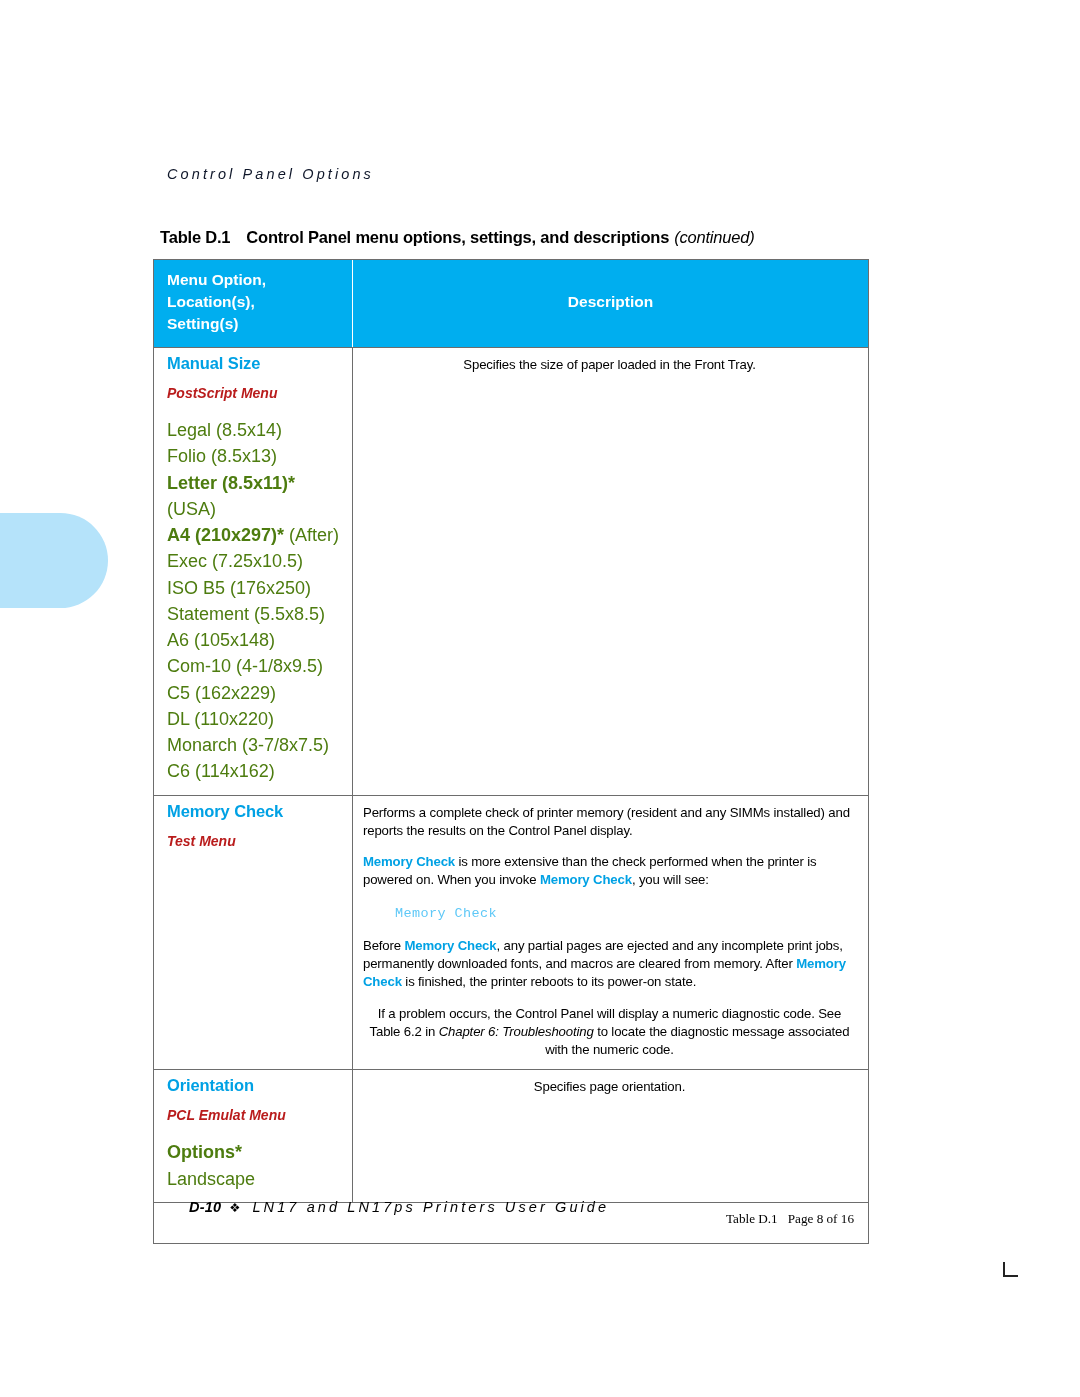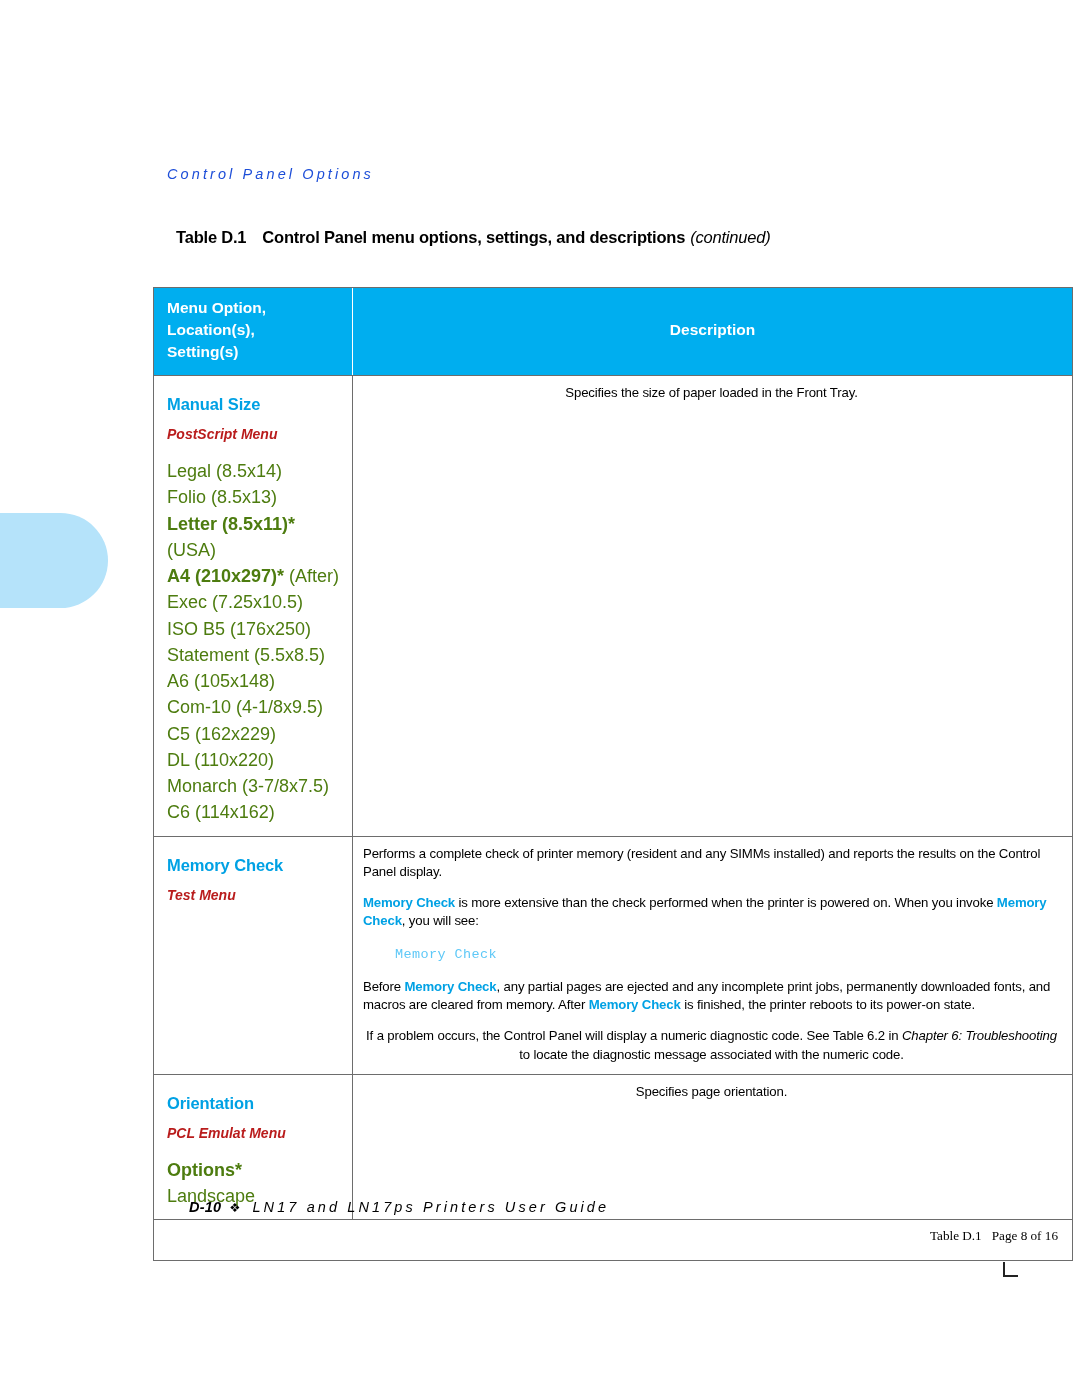--- a/index.html
+++ b/index.html
@@ -28,64 +28,63 @@
   }
 
   
   .running-head {
     position: absolute;
     left: 167px;
     top: 166px;
     font-size: 14.5px;
     font-style: italic;
     letter-spacing: 3.1px;
-    color: #1d4ed8;
+    color: #0f172a;
     white-space: nowrap;
   }
 
   
   .table-caption {
     position: absolute;
-    left: 176px;
+    left: 160px;
     top: 228px;
     font-size: 16.5px;
     font-weight: bold;
     white-space: nowrap;
     letter-spacing: -0.2px;
   }
   .table-caption .cap-num { margin-right: 16px; }
   .table-caption .cap-cont {
     font-weight: normal;
     font-style: italic;
     margin-left: 5px;
   }
 
   
   .tbl {
     position: absolute;
     left: 153px;
     top: 259px;
-    width: 920px;
+    width: 716px;
     border: 1.5px solid #6d6d6d;
     border-top: none;
     box-sizing: border-box;
     background: #fff;
-    margin-top: 28px;
   }
   .row {
     display: flex;
     border-top: 1.5px solid #6d6d6d;
     box-sizing: border-box;
   }
   .col-left {
     width: 199px;
     flex: 0 0 199px;
     box-sizing: border-box;
     border-right: 1.5px solid #6d6d6d;
-    padding: 19px 10px 10px 13px;
+    padding: 6px 10px 10px 13px;
   }
   .col-right {
     flex: 1 1 auto;
     box-sizing: border-box;
     padding: 8px 12px 10px 10px;
   }
 
   
   .row-head {
     background: #00aeef;

